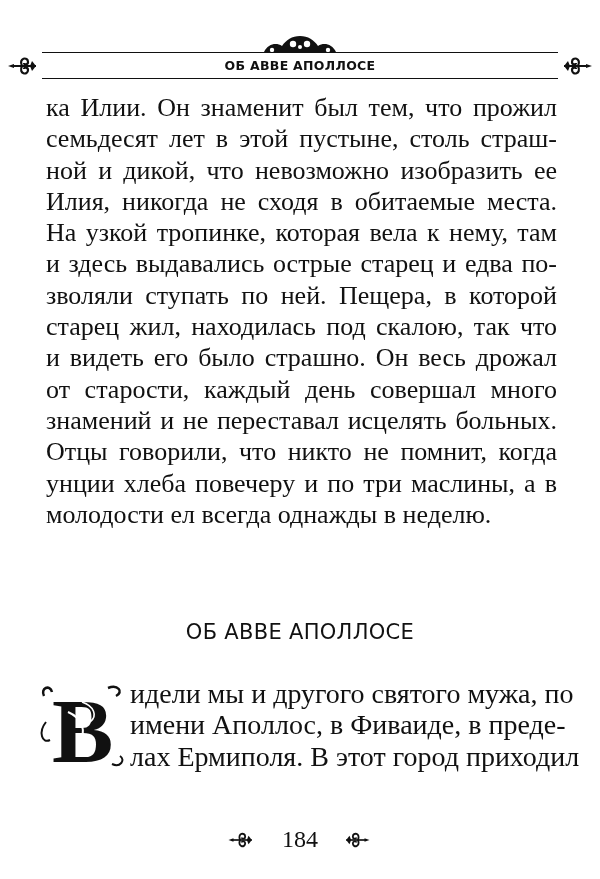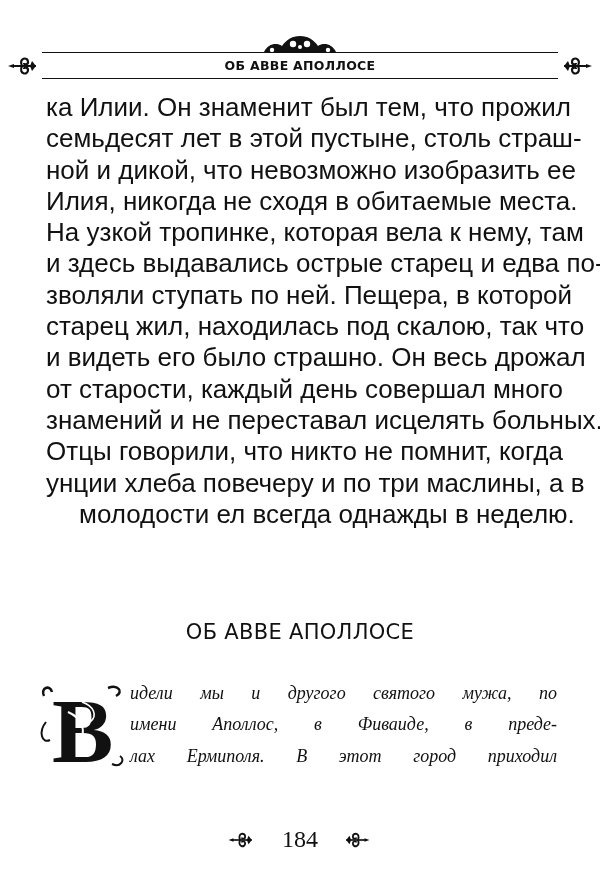--- a/index.html
+++ b/index.html
@@ -4,26 +4,26 @@
 <style>
   html, body { margin: 0; padding: 0; background: #ffffff; }
   body { width: 600px; height: 879px; position: relative; overflow: hidden; color: #111; font-family: "DejaVu Serif", serif; }
   .header { position: absolute; left: 0; top: 30px; width: 600px; height: 60px; }
   .hdr-line-top { position: absolute; left: 42px; right: 42px; top: 22px; height: 0; border-top: 1.5px solid #111; }
   .hdr-line-bot { position: absolute; left: 42px; right: 42px; top: 48px; height: 0; border-top: 1.5px solid #111; }
   .hdr-crest { position: absolute; left: 262px; top: 4px; width: 76px; height: 20px; }
   .hdr-fleur-l { position: absolute; left: 6px; top: 24px; width: 34px; height: 24px; }
   .hdr-fleur-r { position: absolute; right: 6px; top: 24px; width: 34px; height: 24px; }
   .hdr-title { position: absolute; left: 0; width: 600px; top: 28px; text-align: center; font-family: "DejaVu Sans", sans-serif; font-size: 12.5px; font-weight: bold; letter-spacing: 0.3px; line-height: 16px; }
-  .body-text { position: absolute; left: 46px; width: 511px; top: 92px; font-family: Liberation Sans, sans-serif; font-size: 26px; line-height: 31.3px; text-align: justify; }
+  .body-text { position: absolute; left: 46px; width: 511px; top: 92px; font-family: Liberation Serif, serif; font-size: 26px; line-height: 31.3px; text-align: justify; }
   .body-text .ln { display: block; text-align: justify; text-align-last: justify; white-space: nowrap; }
-  .body-text .ln.last { text-align-last: left; margin-left: 33px; }
+  .body-text .ln.last { text-align-last: left; }
   .section-title { position: absolute; left: 0; width: 600px; top: 620px; text-align: center; font-family: "DejaVu Sans", sans-serif; font-size: 21px; font-weight: normal; letter-spacing: 0.3px; }
   .drop-cap { position: absolute; left: 38px; top: 682px; width: 90px; height: 92px; }
-  .para2 { position: absolute; left: 46px; width: 511px; top: 678px; font-family: "Liberation Serif", serif; font-size: 18px; line-height: 31.3px; font-style: italic; }
+  .para2 { position: absolute; left: 46px; width: 511px; top: 678px; font-family: "Liberation Serif", serif; font-size: 28px; line-height: 31.3px; }
   .para2 .ln { display: block; text-align: justify; text-align-last: justify; white-space: nowrap; }
   .para2 .ln.indent { margin-left: 84px; }
   .footer { position: absolute; left: 0; width: 600px; top: 824px; height: 30px; text-align: center; }
   .page-num { position: absolute; left: 270px; width: 60px; top: 0; text-align: center; font-family: "Liberation Serif", serif; font-size: 24px; line-height: 30px; }
   .ftr-fleur-l { position: absolute; left: 226px; top: 6px; width: 30px; height: 20px; }
   .ftr-fleur-r { position: absolute; left: 342px; top: 6px; width: 30px; height: 20px; }
 </style>
 </head>
 <body>
 

